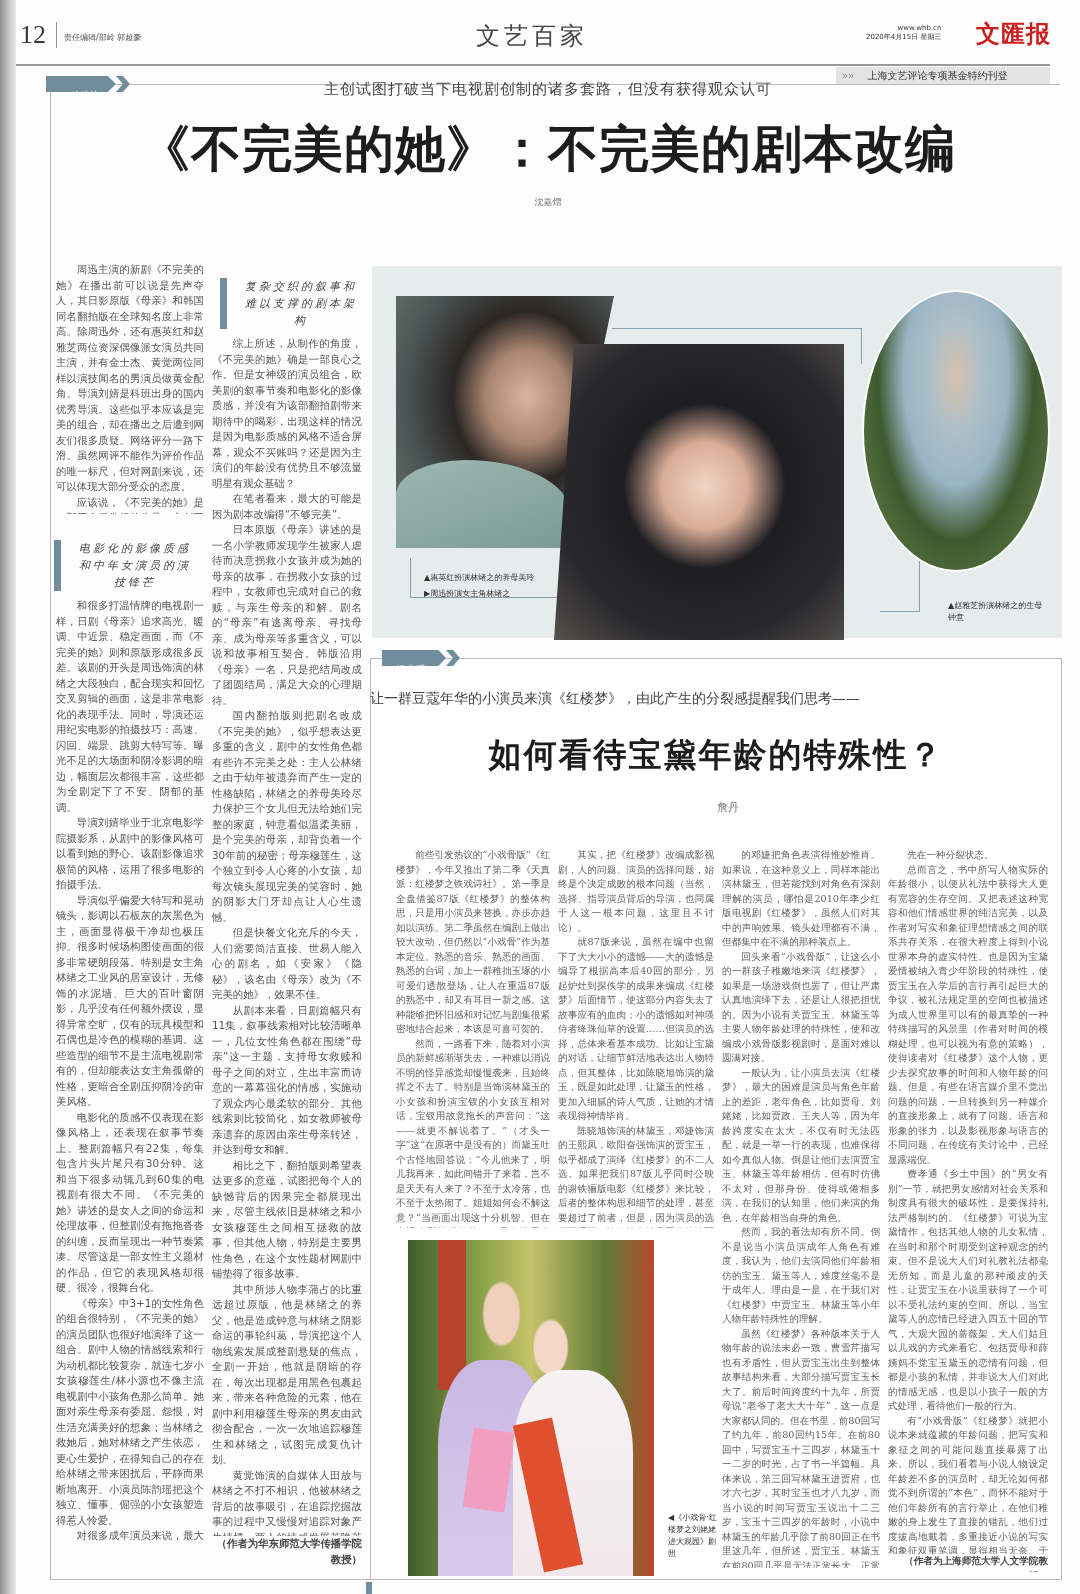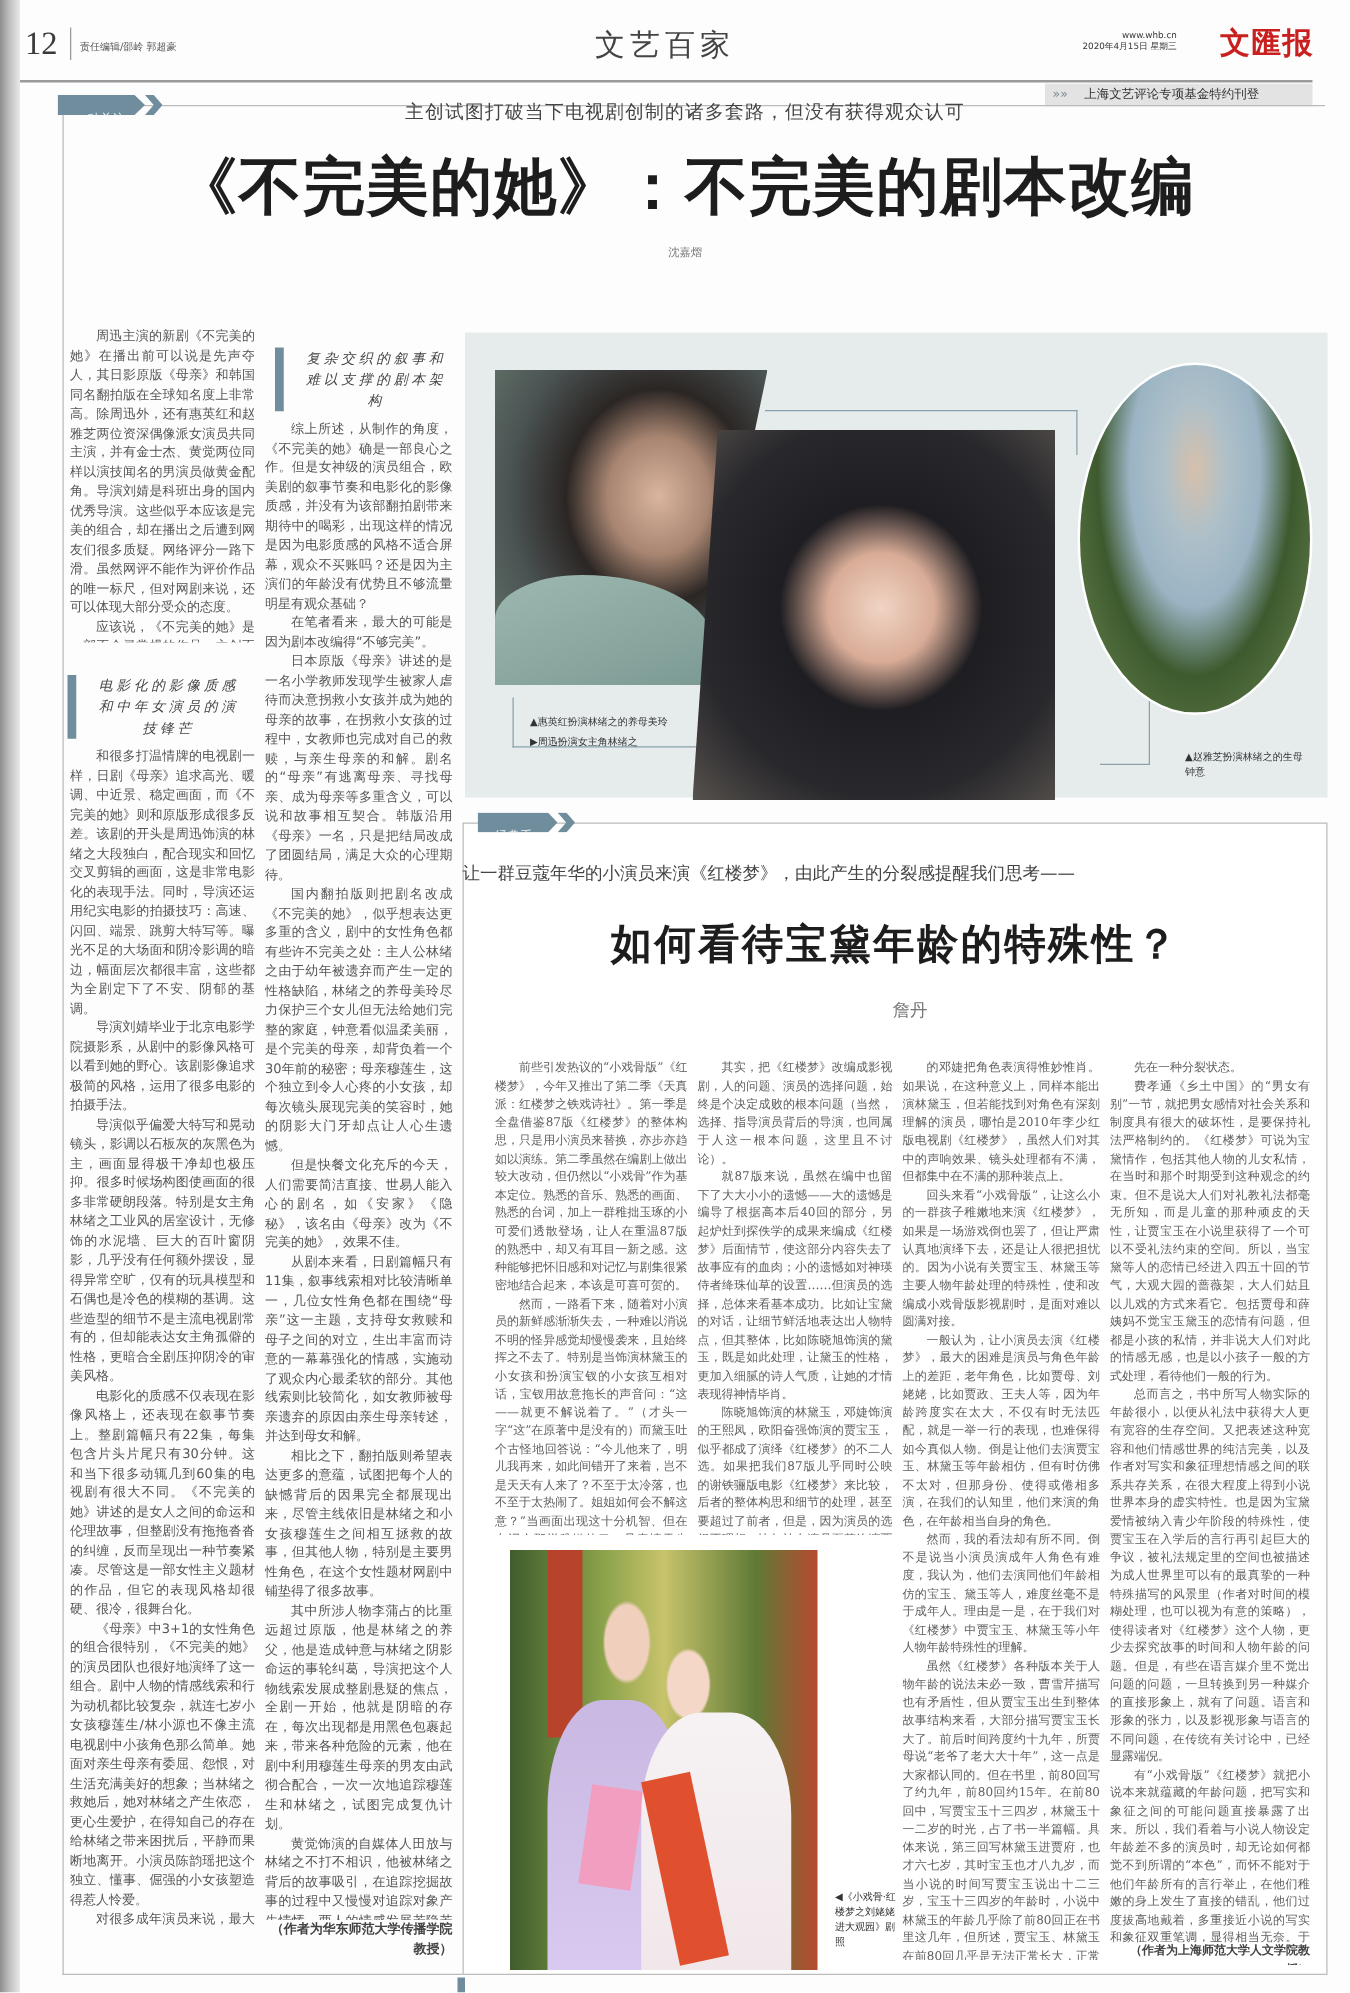--- a/index.html
+++ b/index.html
@@ -63,21 +63,21 @@
   .ph3 { position: absolute; left: 490px; top: 24px; width: 188px; height: 282px; border-radius: 50%;
     background: radial-gradient(ellipse at 50% 30%, #d6c0ac 0%, #aec0c9 20%, #9ab4c4 40%, #3d5a2f 60%, #6c8750 100%);
     border: 2px solid #ffffff;
   }
   .cap { position: absolute; font-size: 8px; color: #333; font-family: "DejaVu Sans", sans-serif; line-height: 12px; margin-top: 16px; }
 
   
   .frame-b { position: absolute; left: 354px; top: 658px; width: 692px; height: 922px; border: 1px solid #bbb; background: #ffffff; }
   .kicker-b { position: absolute; left: 354px; top: 690px; width: 692px; text-align: left; font-size: 14px; color: #444; font-family: "DejaVu Sans", sans-serif; }
   .headline-b { position: absolute; left: 354px; top: 733px; width: 692px; text-align: center; font-size: 33px; font-weight: bold; color: #1d1d1d; letter-spacing: 2px; }
-  .byline-b { position: absolute; left: 354px; top: 800px; width: 692px; text-align: center; font-size: 14px; color: #777; padding-left: 24px; }
+  .byline-b { position: absolute; left: 354px; top: 800px; width: 692px; text-align: center; font-size: 11px; color: #777; padding-left: 24px; }
   .col-b { font-family: "DejaVu Serif", serif; font-size: 9.6px; line-height: 14.5px; color: #606060; }
 
   .ph4 { position: absolute; left: 392px; top: 1240px; width: 246px; height: 336px;
     background:
       radial-gradient(ellipse at 38% 22%, #f0d0bc 0 8%, transparent 9%),
       radial-gradient(ellipse at 58% 32%, #f4d7c6 0 8%, transparent 9%),
       linear-gradient(90deg, #3f5d2c 0%, #8aa24a 30%, #c7c36b 50%, #5f7a36 80%, #b64a2f 100%);
   }
   .ph4 .robe1 { position: absolute; left: 30px; top: 120px; width: 110px; height: 216px; background: linear-gradient(#c9b8e1, #d9c8ef); border-radius: 40% 40% 0 0; }
   .ph4 .robe2 { position: absolute; left: 105px; top: 130px; width: 120px; height: 206px; background: linear-gradient(#f6f2f3, #f1e7ea); border-radius: 40% 40% 0 0; }
@@ -189,22 +189,22 @@
   <div class="col col-b" style="left:706px; top:848px; width:158px; height:720px;">
     <p>的邓婕把角色表演得惟妙惟肖。如果说，在这种意义上，同样本能出演林黛玉，但若能找到对角色有深刻理解的演员，哪怕是2010年李少红版电视剧《红楼梦》，虽然人们对其中的声响效果、镜头处理都有不满，但都集中在不满的那种装点上。</p>
     <p>回头来看“小戏骨版”，让这么小的一群孩子稚嫩地来演《红楼梦》，如果是一场游戏倒也罢了，但让严肃认真地演绎下去，还是让人很把担忧的。因为小说有关贾宝玉、林黛玉等主要人物年龄处理的特殊性，使和改编成小戏骨版影视剧时，是面对难以圆满对接。</p>
     <p>一般认为，让小演员去演《红楼梦》，最大的困难是演员与角色年龄上的差距，老年角色，比如贾母、刘姥姥，比如贾政、王夫人等，因为年龄跨度实在太大，不仅有时无法匹配，就是一举一行的表现，也难保得如今真似人物。倒是让他们去演贾宝玉、林黛玉等年龄相仿，但有时仿佛不太对，但那身份、使得或倦相多演，在我们的认知里，他们来演的角色，在年龄相当自身的角色。</p>
     <p>然而，我的看法却有所不同。倒不是说当小演员演成年人角色有难度，我认为，他们去演同他们年龄相仿的宝玉、黛玉等人，难度丝毫不是于成年人。理由是一是，在于我们对《红楼梦》中贾宝玉、林黛玉等小年人物年龄特殊性的理解。</p>
     <p>虽然《红楼梦》各种版本关于人物年龄的说法未必一致，曹雪芹描写也有矛盾性，但从贾宝玉出生到整体故事结构来看，大部分描写贾宝玉长大了。前后时间跨度约十九年，所贾母说“老爷了老大大十年”，这一点是大家都认同的。但在书里，前80回写了约九年，前80回约15年。在前80回中，写贾宝玉十三四岁，林黛玉十一二岁的时光，占了书一半篇幅。具体来说，第三回写林黛玉进贾府，也才六七岁，其时宝玉也才八九岁，而当小说的时间写贾宝玉说出十二三岁，宝玉十三四岁的年龄时，小说中林黛玉的年龄几乎除了前80回正在书里这几年，但所述，贾宝玉、林黛玉在前80回几乎是无法正常长大，正常成熟的。</p>
 
   </div>
   <div class="col col-b" style="left:872px; top:848px; width:160px; height:706px;">
     <p>先在一种分裂状态。</p>
+    <p>总而言之，书中所写人物实际的年龄很小，以便从礼法中获得大人更有宽容的生存空间。又把表述这种宽容和他们情感世界的纯洁完美，以及作者对写实和象征理想情感之间的联系共存关系，在很大程度上得到小说世界本身的虚实特性。也是因为宝黛爱情被纳入青少年阶段的特殊性，使贾宝玉在入学后的言行再引起巨大的争议，被礼法规定里的空间也被描述为成人世界里可以有的最真挚的一种特殊描写的风景里（作者对时间的模糊处理，也可以视为有意的策略），使得读者对《红楼梦》这个人物，更少去探究故事的时间和人物年龄的问题。但是，有些在语言媒介里不觉出问题的问题，一旦转换到另一种媒介的直接形象上，就有了问题。语言和形象的张力，以及影视形象与语言的不同问题，在传统有关讨论中，已经显露端倪。</p>
     <p>费孝通《乡土中国》的“男女有别”一节，就把男女感情对社会关系和制度具有很大的破坏性，是要保持礼法严格制约的。《红楼梦》可说为宝黛情作，包括其他人物的儿女私情，在当时和那个时期受到这种观念的约束。但不是说大人们对礼教礼法都毫无所知，而是儿童的那种顽皮的天性，让贾宝玉在小说里获得了一个可以不受礼法约束的空间。所以，当宝黛等人的恋情已经进入四五十回的节气，大观大园的蔷薇架，大人们姑且以儿戏的方式来看它。包括贾母和薛姨妈不觉宝玉黛玉的恋情有问题，但都是小孩的私情，并非说大人们对此的情感无感，也是以小孩子一般的方式处理，看待他们一般的行为。</p>
-    <p>总而言之，书中所写人物实际的年龄很小，以便从礼法中获得大人更有宽容的生存空间。又把表述这种宽容和他们情感世界的纯洁完美，以及作者对写实和象征理想情感之间的联系共存关系，在很大程度上得到小说世界本身的虚实特性。也是因为宝黛爱情被纳入青少年阶段的特殊性，使贾宝玉在入学后的言行再引起巨大的争议，被礼法规定里的空间也被描述为成人世界里可以有的最真挚的一种特殊描写的风景里（作者对时间的模糊处理，也可以视为有意的策略），使得读者对《红楼梦》这个人物，更少去探究故事的时间和人物年龄的问题。但是，有些在语言媒介里不觉出问题的问题，一旦转换到另一种媒介的直接形象上，就有了问题。语言和形象的张力，以及影视形象与语言的不同问题，在传统有关讨论中，已经显露端倪。</p>
     <p>有“小戏骨版”《红楼梦》就把小说本来就蕴藏的年龄问题，把写实和象征之间的可能问题直接暴露了出来。所以，我们看着与小说人物设定年龄差不多的演员时，却无论如何都觉不到所谓的“本色”，而怀不能对于他们年龄所有的言行举止，在他们稚嫩的身上发生了直接的错乱，他们过度拔高地戴着，多重接近小说的写实和象征双重笔调，显得相当无奈。于是，他们找不到小说中的那个人物的感觉，我们的一言一行，总让人觉得不是在背书模仿，就是装腔作势，脱不了孩子样的一颦一笑。就此而论，把《红楼梦》改编成小戏骨版影视剧，无论将来小孩子的年龄当作是象征笔调的宽容，或是对小孩的年龄来在写实层面上的严谨，都其实并不可取。换个角度说，也正是这种不可取，这种摆之不去的分裂感，促使我们对《红楼梦》里青春期人物的种色，又有了深一步的理解。</p>
   </div>
   <div class="col col-b" style="left:872px; top:1554px; width:160px; height:18px;">
     <p class="sign">（作者为上海师范大学人文学院教授）</p>
   </div>
 
   <div class="ph4">
     <div class="pillar"></div>
     <div class="robe1"></div>
     <div class="hanky"></div>

